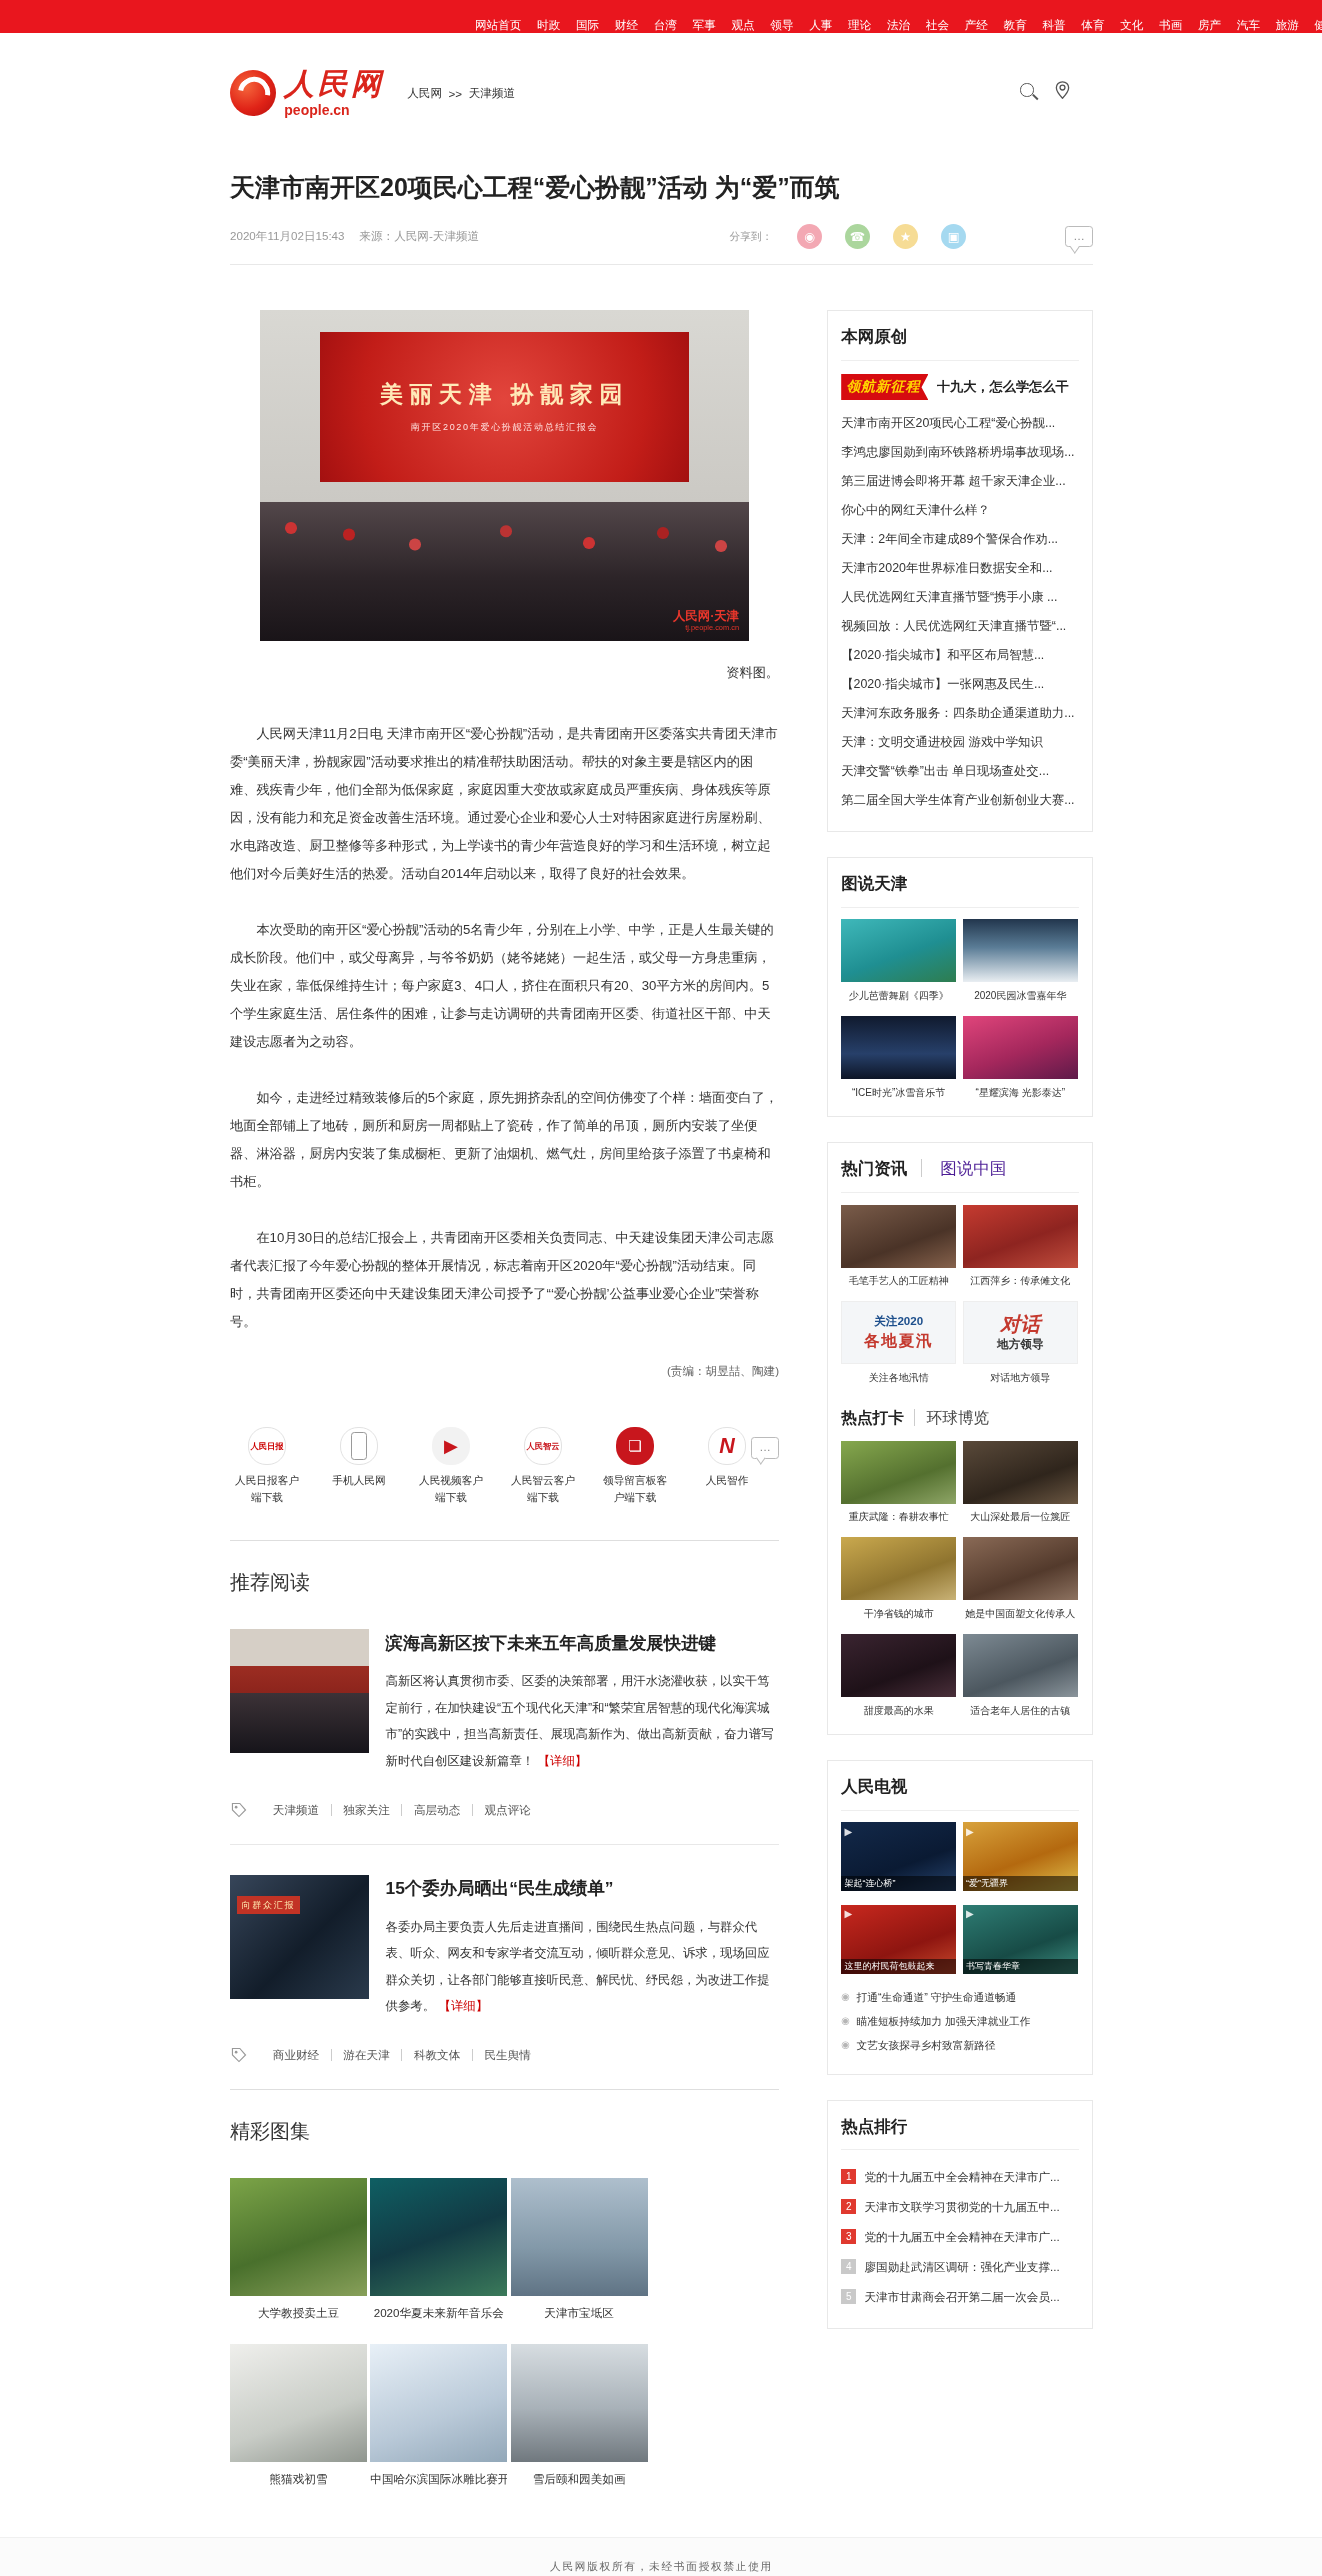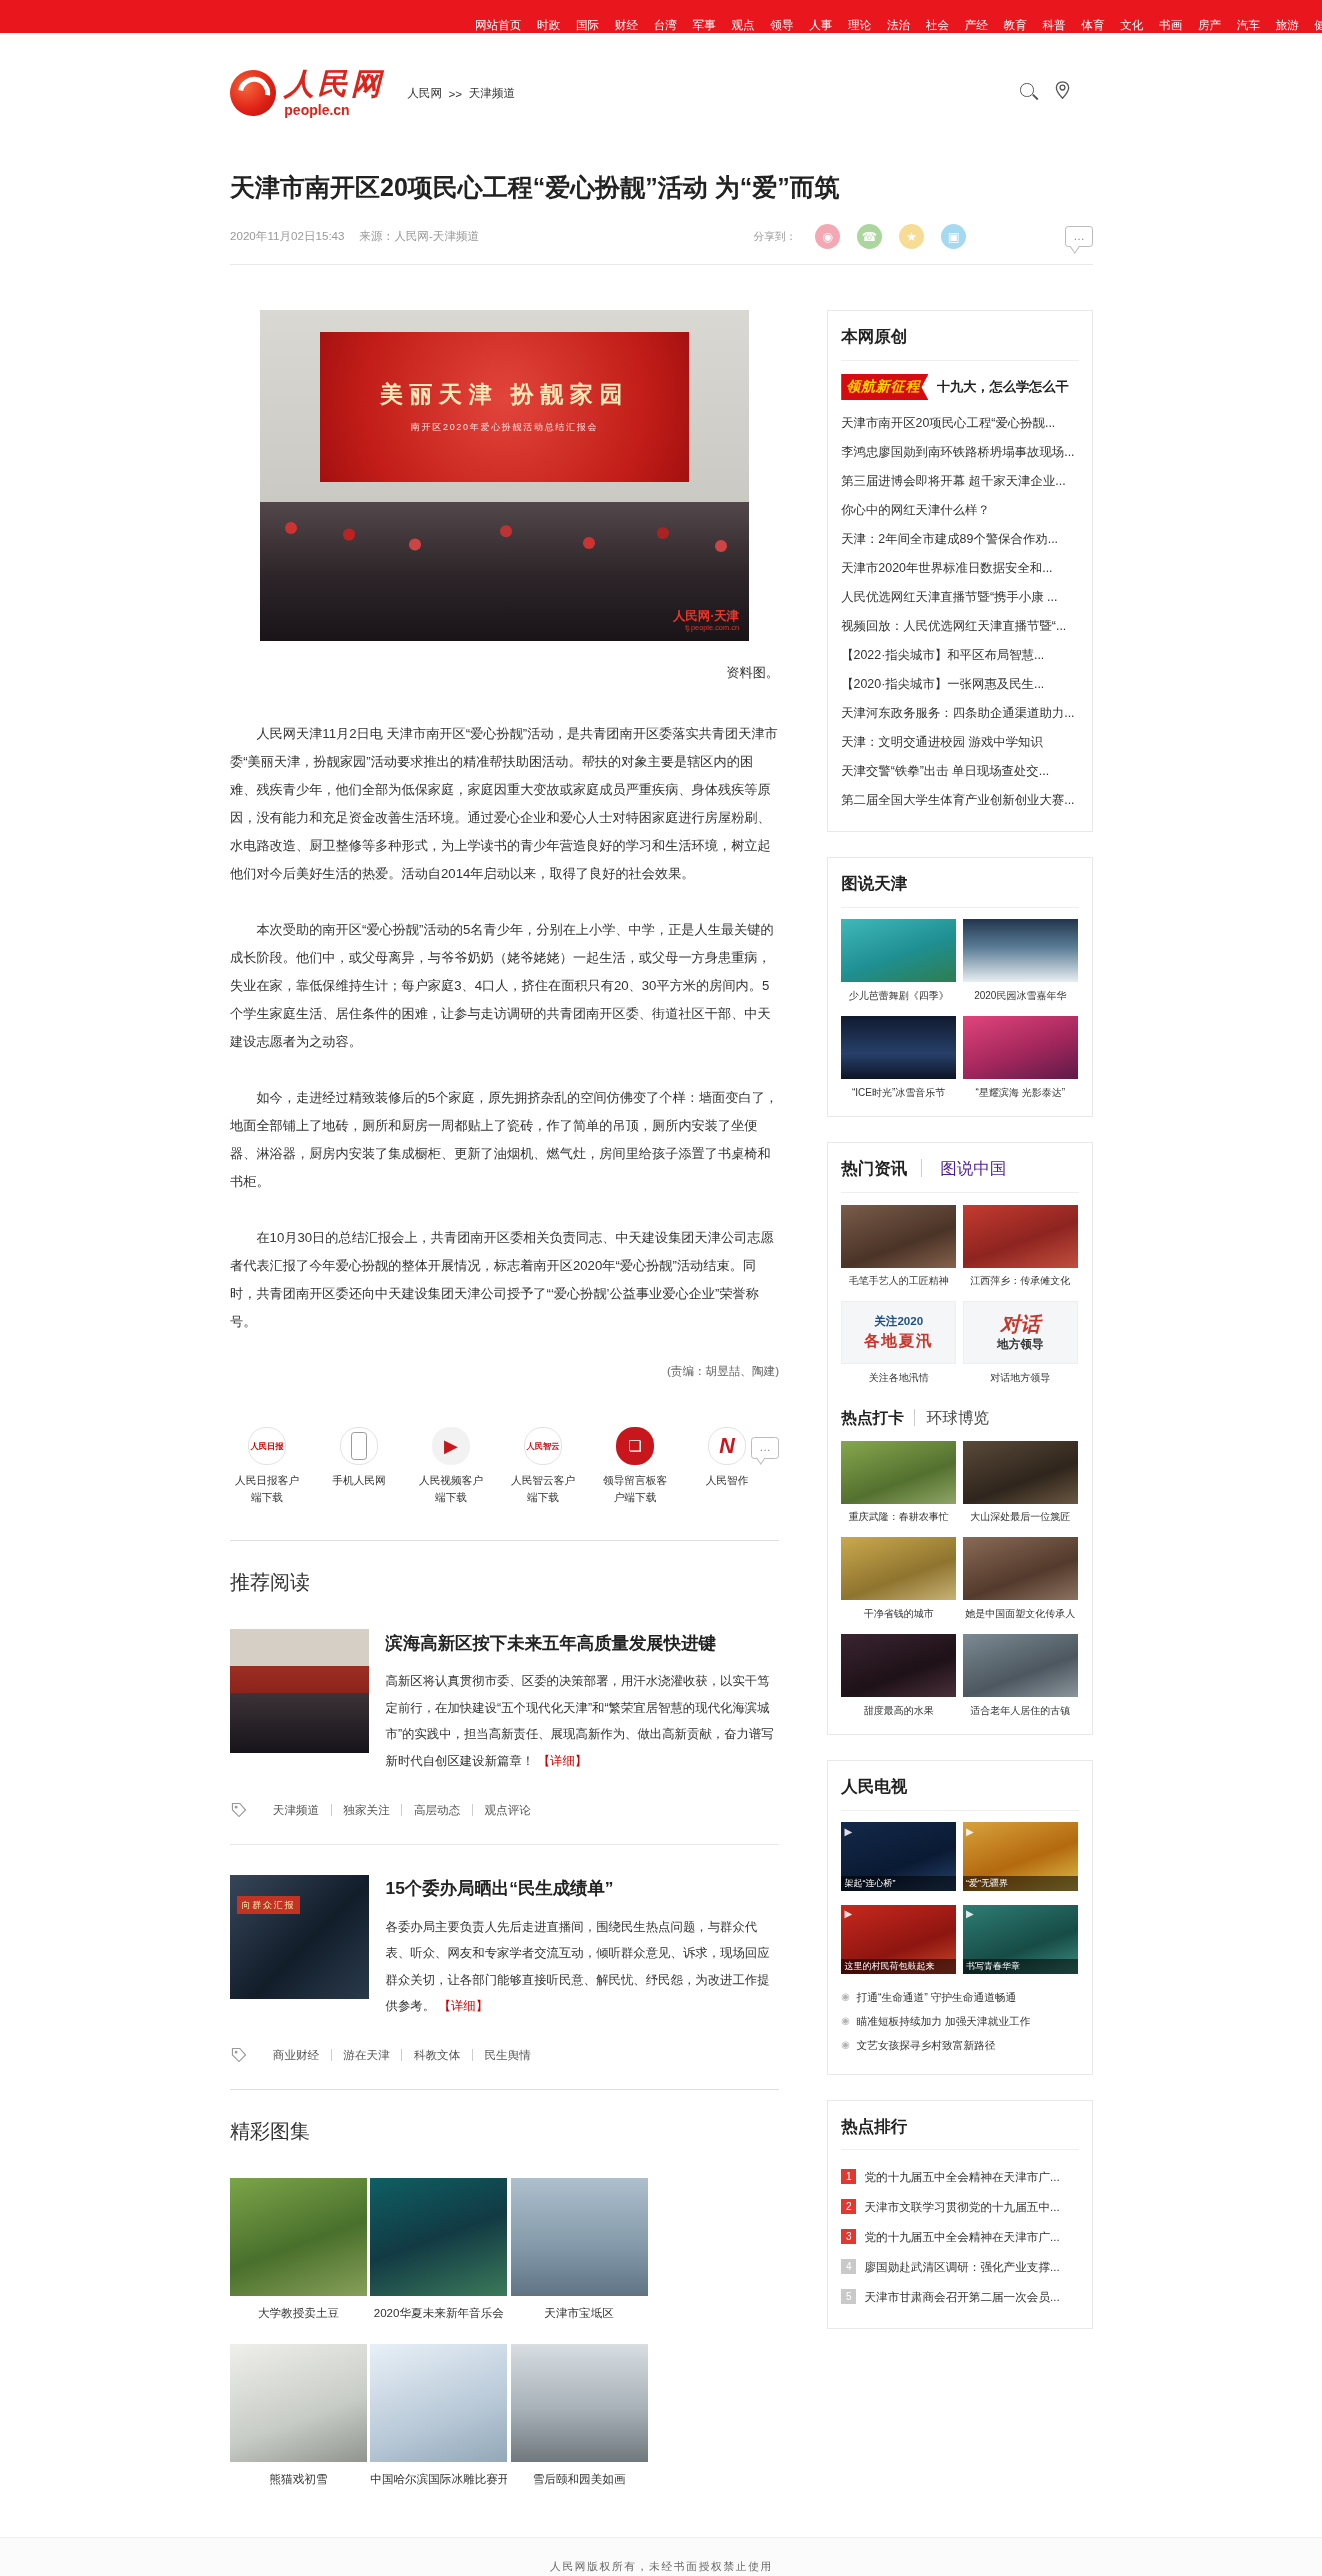--- a/index.html
+++ b/index.html
@@ -26,21 +26,21 @@
   .ic-search{width:13.2px;height:13.2px;border:1.7px solid #555;border-radius:50%;position:relative;display:inline-block}
   .ic-search::after{content:"";position:absolute;width:6.6px;height:1.7px;background:#555;transform:rotate(45deg);right:-5.8px;bottom:-2.5px}
   .ic-pin svg{display:block}
 
   
   .container{width:863px;margin:0 auto}
   h1.title{font-size:25px;line-height:38px;color:#222;margin:15px 0 0;font-weight:bold}
   .meta-row{display:flex;align-items:center;padding:18px 0 15px;border-bottom:0.8px solid #e8e8e8}
   .meta-left{font-size:11.6px;color:#999}
   .meta-left .src{margin-left:11.6px}
-  .share{margin-left:auto;display:flex;align-items:center;gap:17px}
+  .share{margin-left:auto;display:flex;align-items:center;gap:23px}
   .share-lb{font-size:10.7px;color:#999;margin-right:1.7px}
   .sic{width:25px;height:25px;border-radius:50%;color:#fff;font-size:12.4px;display:flex;align-items:center;justify-content:center}
   .s-weibo{background:#f3a8b3}.s-wechat{background:#abd69d}.s-qzone{background:#f6dc95}.s-copy{background:#a5d9f0}
   .comment-btn{margin-left:99px;width:28px;height:21.5px;border:0.8px solid #bbb;border-radius:3.3px;color:#888;font-size:11.6px;text-align:center;line-height:18px;position:relative;background:#fff}
   .comment-btn::after{content:"";position:absolute;left:5px;bottom:-4.1px;width:6.6px;height:6.6px;background:#fff;border-right:0.8px solid #bbb;border-bottom:0.8px solid #bbb;transform:rotate(45deg) skew(10deg,10deg);}
 
   .columns{display:flex;margin-top:45px}
   .main-col{width:549px}
   .aside{width:266px;margin-left:48px}
 
@@ -380,21 +380,21 @@
         </a>
         <div class="sb-list">
           <a>天津市南开区20项民心工程“爱心扮靓...</a>
           <a>李鸿忠廖国勋到南环铁路桥坍塌事故现场...</a>
           <a>第三届进博会即将开幕 超千家天津企业...</a>
           <a>你心中的网红天津什么样？</a>
           <a>天津：2年间全市建成89个警保合作劝...</a>
           <a>天津市2020年世界标准日数据安全和...</a>
           <a>人民优选网红天津直播节暨“携手小康 ...</a>
           <a>视频回放：人民优选网红天津直播节暨“...</a>
-          <a>【2022·指尖城市】和平区布局智慧...</a>
+          <a>【2020·指尖城市】和平区布局智慧...</a>
           <a>【2020·指尖城市】一张网惠及民生...</a>
           <a>天津河东政务服务：四条助企通渠道助力...</a>
           <a>天津：文明交通进校园 游戏中学知识</a>
           <a>天津交警“铁拳”出击 单日现场查处交...</a>
           <a>第二届全国大学生体育产业创新创业大赛...</a>
         </div>
       </div>
 
       <div class="box">
         <h3 class="box-title">图说天津</h3>

